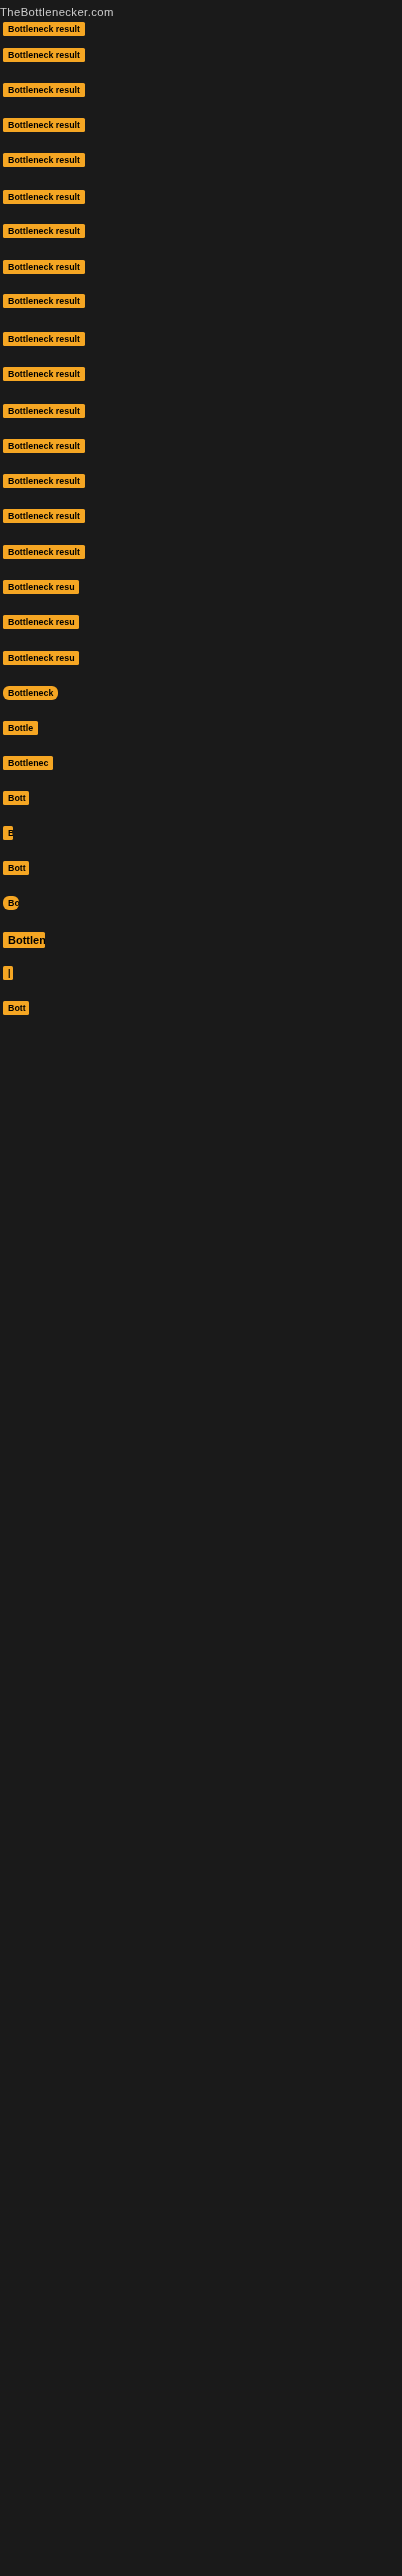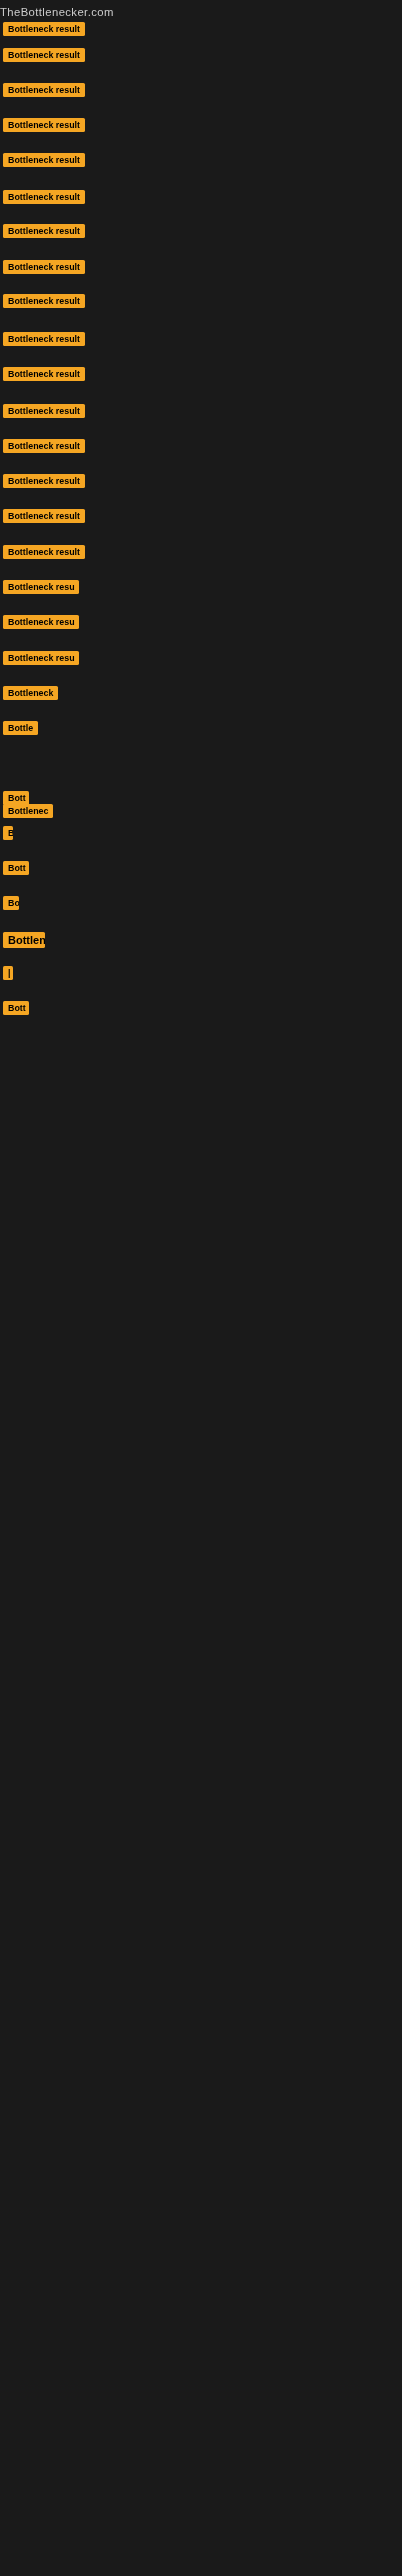--- a/index.html
+++ b/index.html
@@ -53,24 +53,24 @@
     <div style="position: absolute; left: 0px; top: 330px; padding: 1.6px 3.2px;"><span class="bottleneck-label" style="font-size: 8.9px; max-width: 93px; overflow: hidden; display: inline-block;">Bottleneck result</span></div>
     <div style="position: absolute; left: 0px; top: 365px; padding: 1.6px 3.2px;"><span class="bottleneck-label" style="font-size: 8.9px; max-width: 93px; overflow: hidden; display: inline-block;">Bottleneck result</span></div>
     <div style="position: absolute; left: 0px; top: 402px; padding: 1.6px 3.2px;"><span class="bottleneck-label" style="font-size: 8.9px; max-width: 93px; overflow: hidden; display: inline-block;">Bottleneck result</span></div>
     <div style="position: absolute; left: 0px; top: 437px; padding: 1.6px 3.2px;"><span class="bottleneck-label" style="font-size: 8.9px; max-width: 93px; overflow: hidden; display: inline-block;">Bottleneck result</span></div>
     <div style="position: absolute; left: 0px; top: 472px; padding: 1.6px 3.2px;"><span class="bottleneck-label" style="font-size: 8.9px; max-width: 93px; overflow: hidden; display: inline-block;">Bottleneck result</span></div>
     <div style="position: absolute; left: 0px; top: 507px; padding: 1.6px 3.2px;"><span class="bottleneck-label" style="font-size: 8.9px; max-width: 93px; overflow: hidden; display: inline-block;">Bottleneck result</span></div>
     <div style="position: absolute; left: 0px; top: 543px; padding: 1.6px 3.2px;"><span class="bottleneck-label" style="font-size: 8.9px; max-width: 87px; overflow: hidden; display: inline-block;">Bottleneck result</span></div>
     <div style="position: absolute; left: 0px; top: 578px; padding: 1.6px 3.2px;"><span class="bottleneck-label" style="font-size: 8.9px; max-width: 87px; overflow: hidden; display: inline-block;">Bottleneck resu</span></div>
     <div style="position: absolute; left: 0px; top: 613px; padding: 1.6px 3.2px;"><span class="bottleneck-label" style="font-size: 8.9px; max-width: 87px; overflow: hidden; display: inline-block;">Bottleneck resu</span></div>
     <div style="position: absolute; left: 0px; top: 649px; padding: 1.6px 3.2px;"><span class="bottleneck-label" style="font-size: 8.9px; max-width: 87px; overflow: hidden; display: inline-block;">Bottleneck resu</span></div>
-    <div style="position: absolute; left: 0px; top: 684px; padding: 1.6px 3.2px;"><span class="bottleneck-label" style="font-size: 8.9px; max-width: 60px; overflow: hidden; display: inline-block;">Bottleneck</span></div>
+    <div style="position: absolute; left: 0px; top: 684px; padding: 1.6px 3.2px;"><span class="bottleneck-label" style="font-size: 8.9px; max-width: 60px; overflow: hidden; display: inline-block; border-radius: 6px;">Bottleneck</span></div>
     <div style="position: absolute; left: 0px; top: 719px; padding: 1.6px 3.2px;"><span class="bottleneck-label" style="font-size: 8.9px; max-width: 37px; overflow: hidden; display: inline-block; text-align: right;">Bottle</span></div>
-    <div style="position: absolute; left: 0px; top: 754px; padding: 1.6px 3.2px;"><span class="bottleneck-label" style="font-size: 8.9px; max-width: 55px; overflow: hidden; display: inline-block; margin-top: 48px;">Bottlenec</span></div>
+    <div style="position: absolute; left: 0px; top: 754px; padding: 1.6px 3.2px;"><span class="bottleneck-label" style="font-size: 8.9px; max-width: 55px; overflow: hidden; display: inline-block;">Bottlenec</span></div>
     <div style="position: absolute; left: 0px; top: 789px; padding: 1.6px 3.2px;"><span class="bottleneck-label" style="font-size: 8.9px; max-width: 26px; overflow: hidden; display: inline-block;">Bott</span></div>
     <div style="position: absolute; left: 0px; top: 824px; padding: 1.6px 3.2px;"><span class="bottleneck-label" style="font-size: 8.9px; max-width: 9.7px; overflow: hidden; display: inline-block;">B</span></div>
     <div style="position: absolute; left: 0px; top: 859px; padding: 1.6px 3.2px;"><span class="bottleneck-label" style="font-size: 8.9px; max-width: 26px; overflow: hidden; display: inline-block;">Bott</span></div>
-    <div style="position: absolute; left: 0px; top: 894px; padding: 1.6px 3.2px;"><span class="bottleneck-label" style="font-size: 8.9px; max-width: 16px; overflow: hidden; display: inline-block;">Bo</span></div>
+    <div style="position: absolute; left: 0px; top: 894px; padding: 1.6px 3.2px;"><span class="bottleneck-label" style="font-size: 8.9px; max-width: 16px; overflow: hidden; display: inline-block; border-radius: 6px;">Bo</span></div>
     <div style="position: absolute; left: 0px; top: 930px; padding: 1.6px 3.2px;"><span class="bottleneck-label" style="font-size: 11px; max-width: 42px; overflow: hidden; display: inline-block;">Bottlen</span></div>
     <div style="position: absolute; left: 0px; top: 964px; padding: 1.6px 3.2px;"><span class="bottleneck-label" style="font-size: 8.9px; max-width: 9.7px; overflow: hidden; display: inline-block;">|</span></div>
     <div style="position: absolute; left: 0px; top: 999px; padding: 1.6px 3.2px;"><span class="bottleneck-label" style="font-size: 8.9px; max-width: 26px; overflow: hidden; display: inline-block;">Bott</span></div>
   </div>
 
 
 </body></html>

